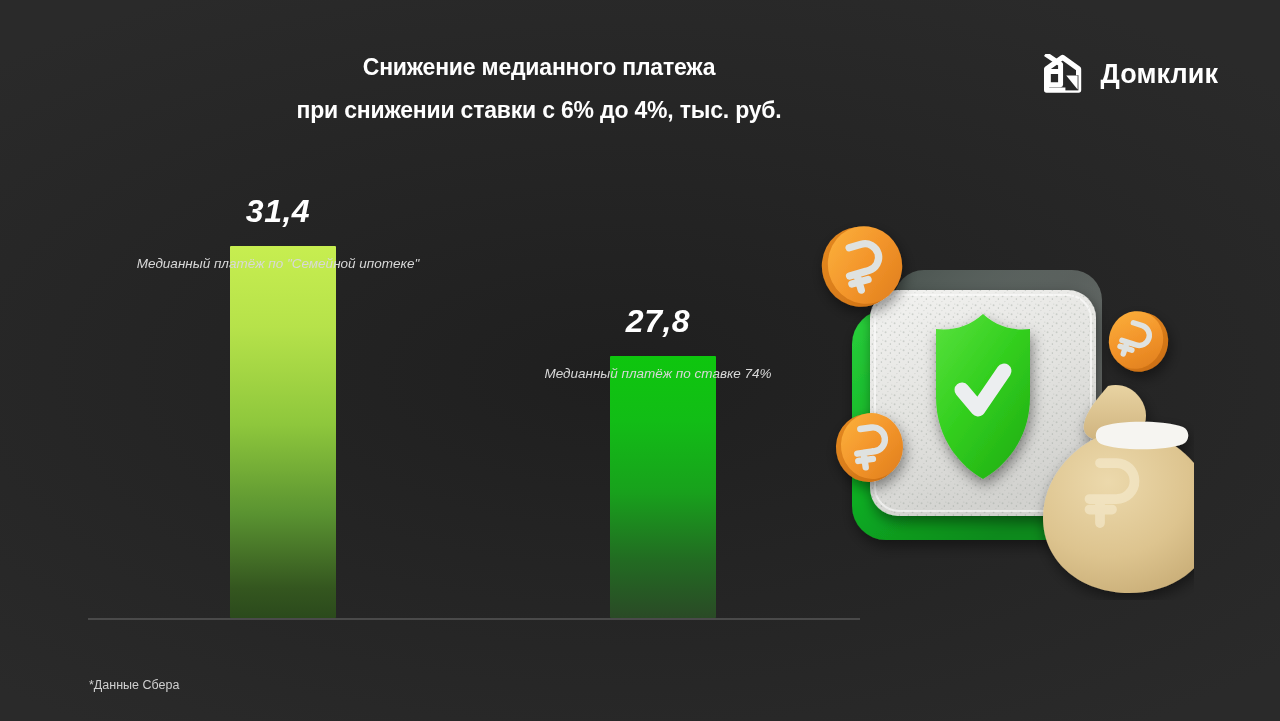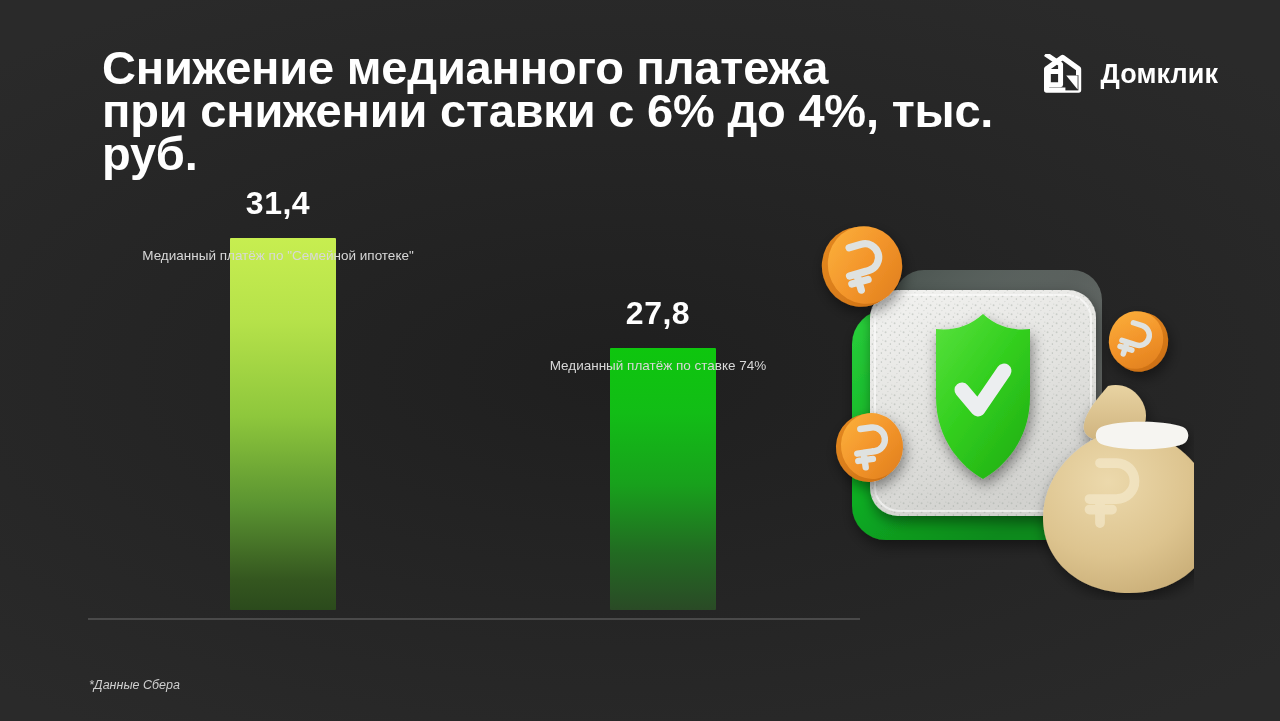--- a/index.html
+++ b/index.html
@@ -15,29 +15,30 @@
     background:
       radial-gradient(ellipse 70% 60% at 48% 52%, #1f1f1f 0%, #242424 45%, #2a2a2a 100%);
     overflow: hidden;
     font-family: "Liberation Sans", "DejaVu Sans", sans-serif;
     -webkit-font-smoothing: antialiased;
   }
 
   
   .title {
     position: absolute;
-    left: 102px;
+    left: 74px;
     top: 46px;
     width: 930px;
     color: #ffffff;
-    font-size: 47px;
+    font-size: 23px;
     line-height: 43px;
     font-weight: 700;
     letter-spacing: -0.2px;
     white-space: pre-line;
+    text-align: center;
   }
 
   .logo {
     position: absolute;
     right: 62px;
     top: 54px;
     display: flex;
     align-items: center;
     gap: 18px;
   }
@@ -60,22 +61,23 @@
   .axis-line {
     position: absolute;
     left: 0;
     bottom: 0;
     width: 772px;
     height: 2px;
     background: #4a4a4a;
   }
   .bar-group {
     position: absolute;
-    bottom: 10px;
+    bottom: 2px;
     width: 96px;
+    font-style: italic;
   }
   .bar-group.one { left: 142px; }
   .bar-group.two { left: 522px; }
 
   .bar-value {
     position: absolute;
     bottom: 100%;
     left: 50%;
     transform: translateX(-50%);
     margin-bottom: 16px;
@@ -108,21 +110,20 @@
     font-weight: 400;
     white-space: nowrap;
   }
 
   .footnote {
     position: absolute;
     left: 89px;
     top: 678px;
     color: #cfcfcf;
     font-size: 12.5px;
-    font-style: italic;
   }
 
   
   .illustration {
     position: absolute;
     left: 812px;
     top: 222px;
     width: 382px;
     height: 378px;
   }

